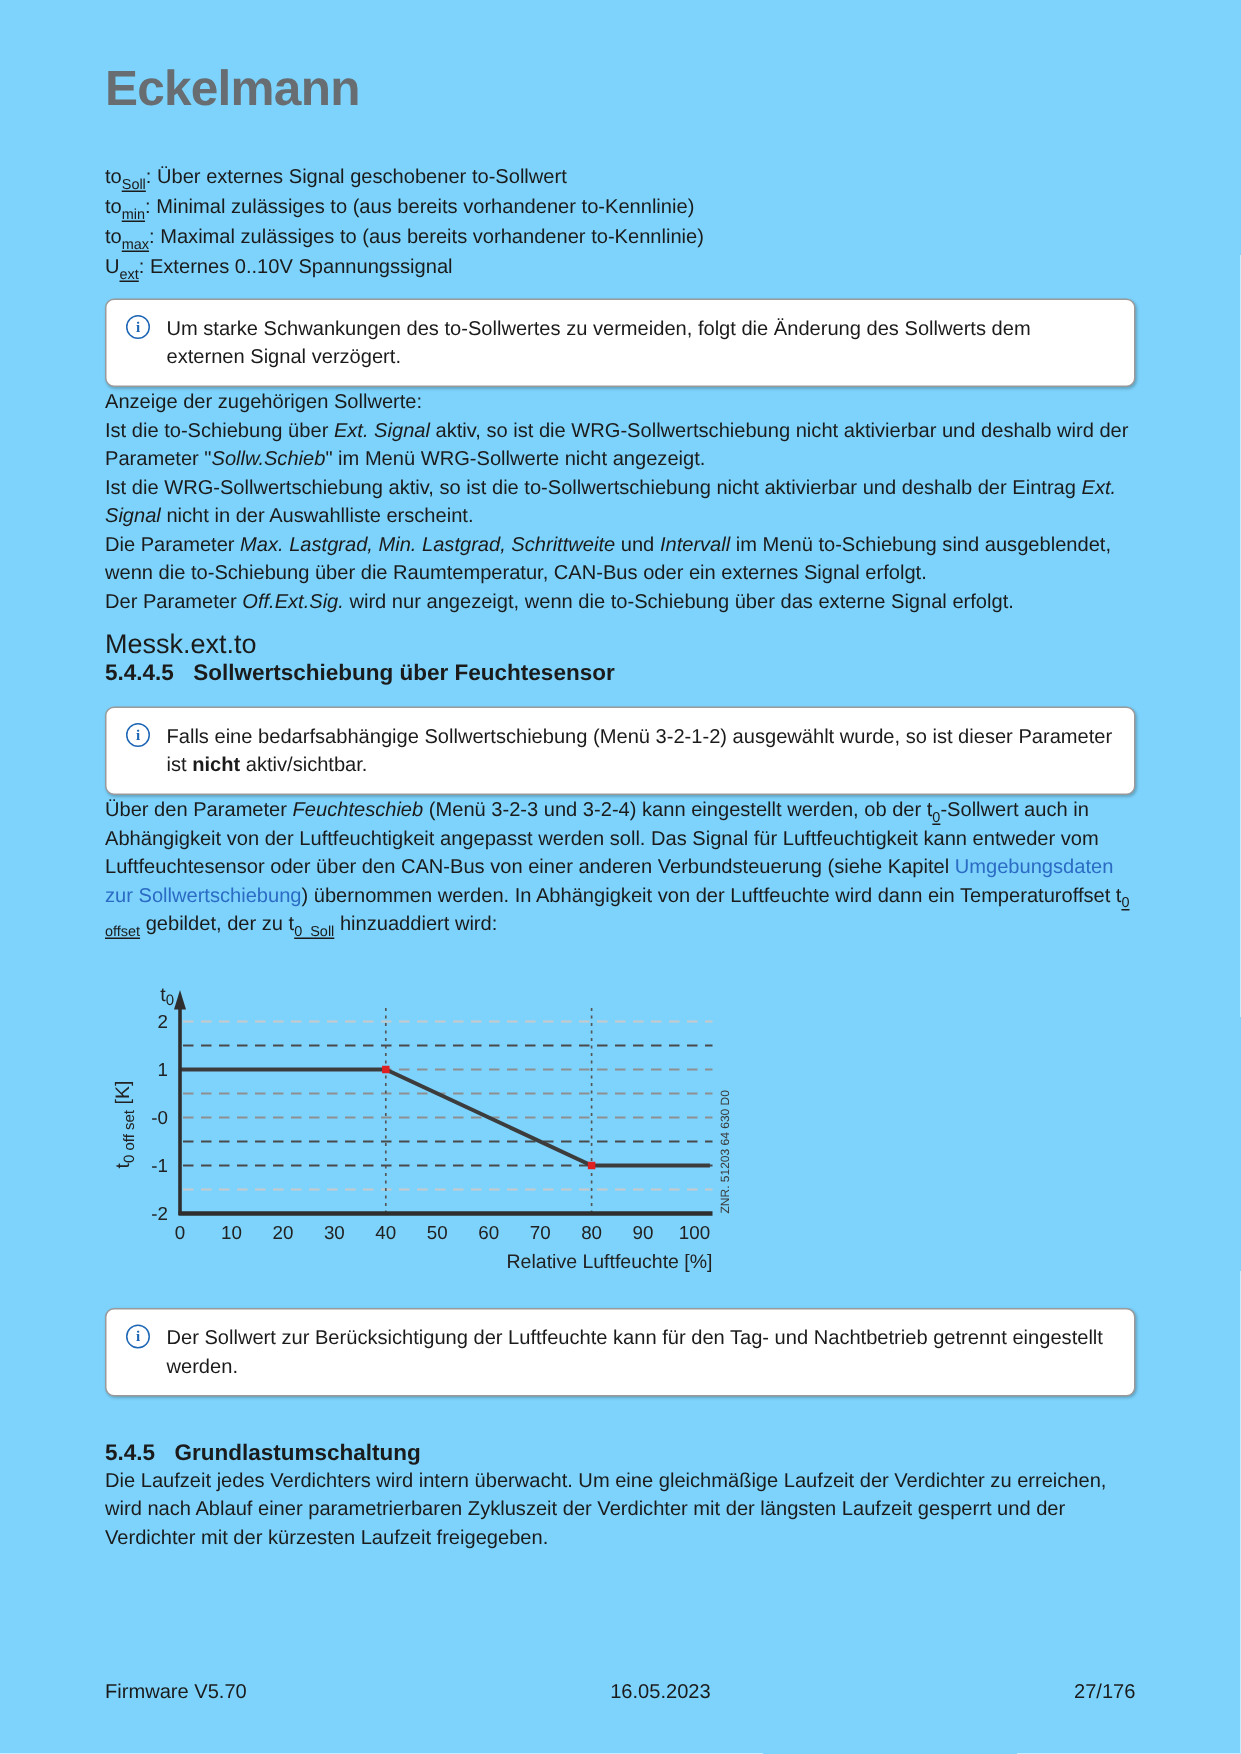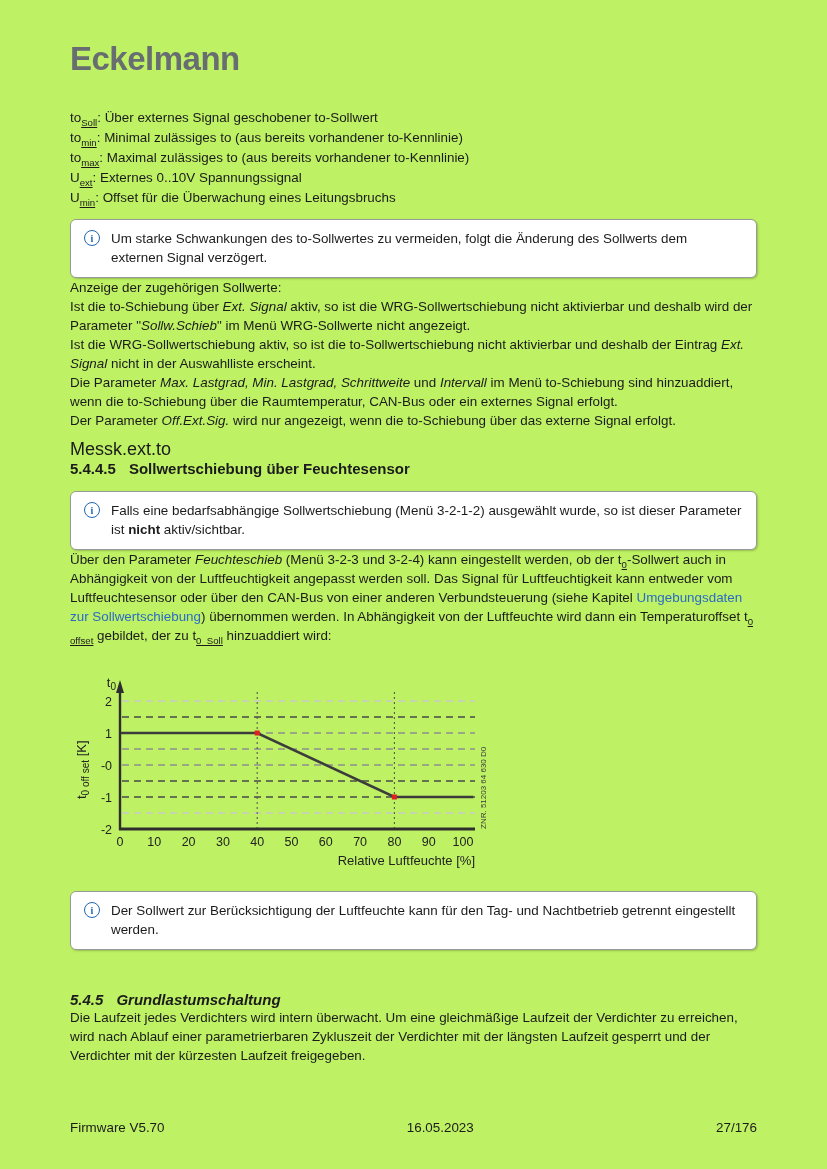--- a/index.html
+++ b/index.html
@@ -1,19 +1,19 @@
 <!DOCTYPE html>
 <html style="--link-blue: #2b6bc4; --info-blue: #1d66b5;"><head>
 <meta charset="utf-8">
 <style>
   html,body{margin:0;padding:0;background:#ffffff;}
   .page{
     position:relative;
     width:827px;height:1169px;
-    background:#bef264;
+    background:#7dd3fc;
     font-family:"Liberation Sans",sans-serif;
     color:#1b1b1b;
     overflow:hidden;
   }
   .content{position:absolute;left:70px;top:0;width:687px;}
   .logo{
     margin-top:40px;
     font-size:33px;font-weight:700;color:#676d70;letter-spacing:-0.5px;
   }
   .deflist{margin-top:30px;font-size:13.4px;line-height:20px;}
@@ -59,33 +59,32 @@
 <div class="page">
   <div class="content">
 
     <div class="logo">Eckelmann</div>
 
     <div class="deflist">
       <div class="defitem"><span>to</span><sub>Soll</sub><span>: Über externes Signal geschobener to-Sollwert</span></div>
       <div class="defitem"><span>to</span><sub>min</sub><span>: Minimal zulässiges to (aus bereits vorhandener to-Kennlinie)</span></div>
       <div class="defitem"><span>to</span><sub>max</sub><span>: Maximal zulässiges to (aus bereits vorhandener to-Kennlinie)</span></div>
       <div class="defitem"><span>U</span><sub>ext</sub><span>: Externes 0..10V Spannungssignal</span></div>
-      <div class="defitem"><span>U</span><sub>min</sub><span>: Offset für die Überwachung eines Leitungsbruchs</span></div>
     </div>
 
     <div class="infobox box1">
       <span class="info-icon">i</span>
       <div><span>Um starke Schwankungen des to-Sollwertes zu vermeiden, folgt die Änderung des Sollwerts dem externen Signal verzögert.</span></div>
     </div>
 
     <div class="para pblock">
       <div><span>Anzeige der zugehörigen Sollwerte:</span></div>
       <div><span>Ist die to-Schiebung über </span><i class="it">Ext. Signal</i><span> aktiv, so ist die WRG-Sollwertschiebung nicht aktivierbar und deshalb wird der Parameter "</span><i class="it">Sollw.Schieb</i><span>" im Menü WRG-Sollwerte nicht angezeigt.</span></div>
       <div><span>Ist die WRG-Sollwertschiebung aktiv, so ist die to-Sollwertschiebung nicht aktivierbar und deshalb der Eintrag </span><i class="it">Ext. Signal</i><span> nicht in der Auswahlliste erscheint.</span></div>
-      <div><span>Die Parameter </span><i class="it">Max. Lastgrad, Min. Lastgrad, Schrittweite</i><span> und </span><i class="it">Intervall</i><span> im Menü to-Schiebung sind hinzuaddiert, wenn die to-Schiebung über die Raumtemperatur, CAN-Bus oder ein externes Signal erfolgt.</span></div>
+      <div><span>Die Parameter </span><i class="it">Max. Lastgrad, Min. Lastgrad, Schrittweite</i><span> und </span><i class="it">Intervall</i><span> im Menü to-Schiebung sind ausgeblendet, wenn die to-Schiebung über die Raumtemperatur, CAN-Bus oder ein externes Signal erfolgt.</span></div>
       <div><span>Der Parameter </span><i class="it">Off.Ext.Sig.</i><span> wird nur angezeigt, wenn die to-Schiebung über das externe Signal erfolgt.</span></div>
     </div>
 
     <div class="caption">Messk.ext.to</div>
 
     <div class="heading">
       <span class="h-num">5.4.4.5</span><span>Sollwertschiebung über Feuchtesensor</span>
     </div>
 
     <div class="infobox box2">
@@ -134,21 +133,21 @@
           <text x="405" y="204" text-anchor="end" font-size="13" fill="#222">Relative Luftfeuchte [%]</text>
           <text transform="translate(416,168) rotate(-90)" font-size="8" fill="#3a3a3a">ZNR. 51203 64 630 D0</text>
         </svg>
     </div>
 
     <div class="infobox box3">
       <span class="info-icon">i</span>
       <div><span>Der Sollwert zur Berücksichtigung der Luftfeuchte kann für den Tag- und Nachtbetrieb getrennt eingestellt werden.</span></div>
     </div>
 
-    <div class="heading" style="margin-top:41px;font-style:italic;">
+    <div class="heading" style="margin-top:29px;">
       <span class="h-num">5.4.5</span><span>Grundlastumschaltung</span>
     </div>
 
     <div class="para pblock"><span>Die Laufzeit jedes Verdichters wird intern überwacht. Um eine gleichmäßige Laufzeit der Verdichter zu erreichen, wird nach Ablauf einer parametrierbaren Zykluszeit der Verdichter mit der längsten Laufzeit gesperrt und der Verdichter mit der kürzesten Laufzeit freigegeben.</span></div>
 
   </div>
 
   <div class="footer">
     <span>Firmware V5.70</span>
     <span>16.05.2023</span>

